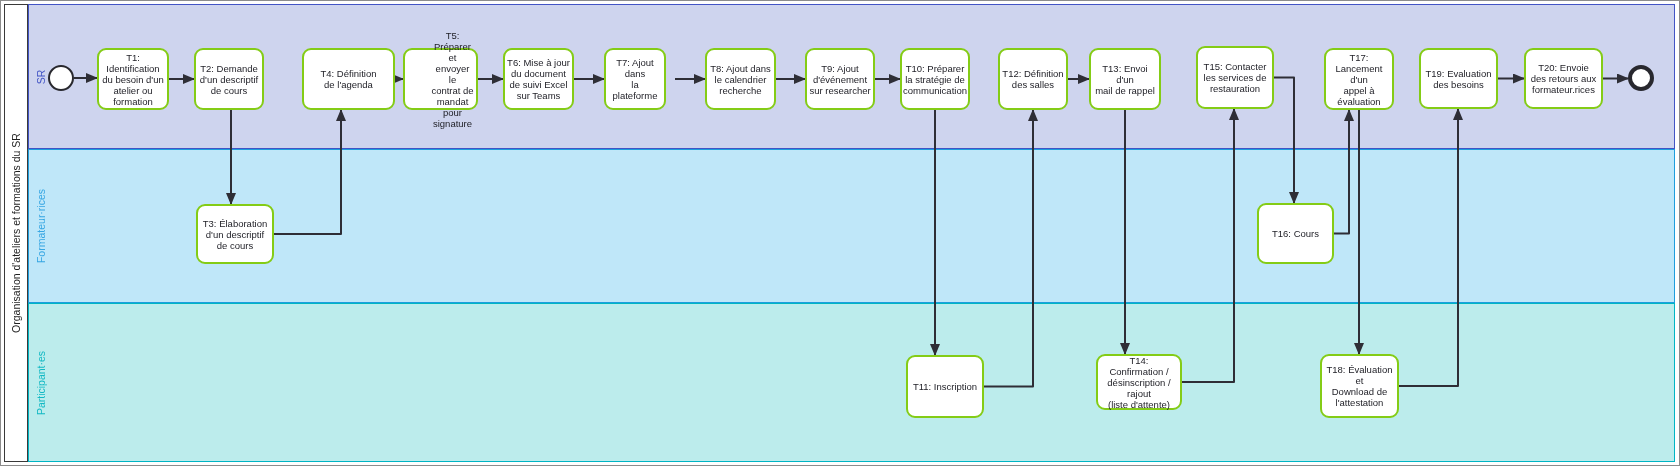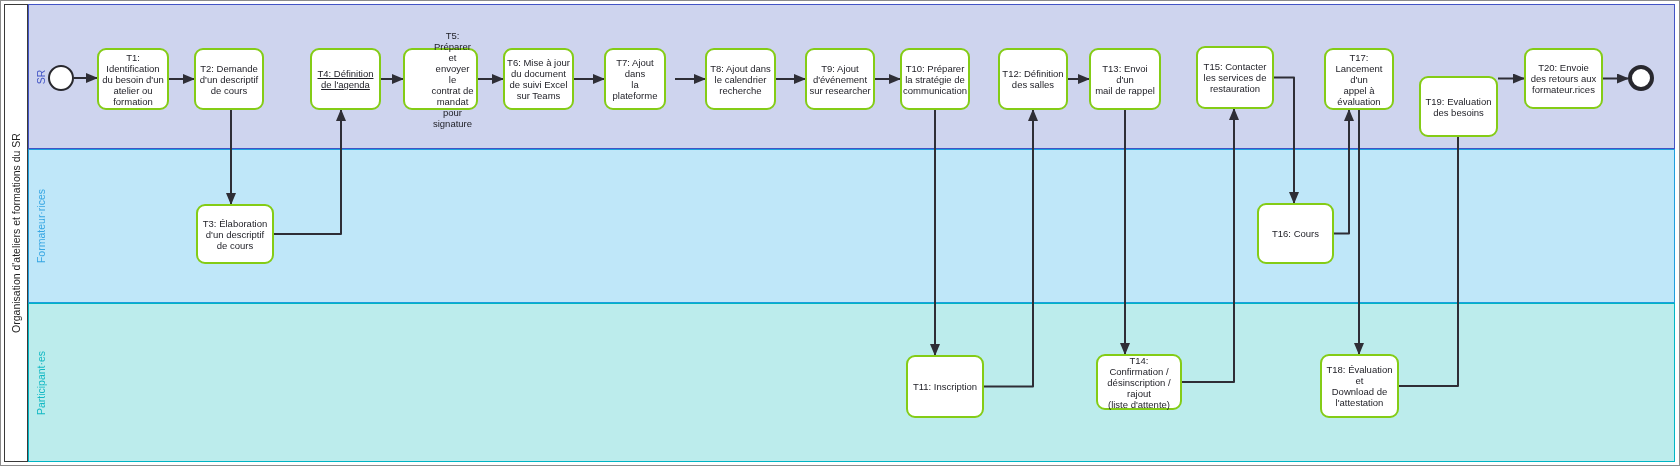--- a/index.html
+++ b/index.html
@@ -97,21 +97,21 @@
 Identification
 du besoin d'un
 atelier ou
 formation</div>
       <div class="task" style="left: 193px; top: 47px; width: 70px; height: 62px;">T2: Demande
 d'un descriptif
 de cours</div>
       <div class="task" style="left: 195px; top: 203px; width: 78px; height: 60px;">T3: Élaboration
 d'un descriptif
 de cours</div>
-      <div class="task" style="left: 309px; top: 47px; width: 71px; height: 62px; text-decoration: underline;">T4: Définition
+      <div class="task" style="left: 301px; top: 47px; width: 93px; height: 62px;">T4: Définition
 de l'agenda</div>
       <div class="task" style="left: 402px; top: 47px; width: 75px; height: 62px; padding-left: 26px;">T5: Préparer et
 envoyer le
 contrat de
 mandat pour
 signature</div>
       <div class="task" style="left: 502px; top: 47px; width: 71px; height: 62px;">T6: Mise à jour
 du document
 de suivi Excel
 sur Teams</div>
@@ -141,19 +141,19 @@
 restauration</div>
       <div class="task" style="left: 1256px; top: 202px; width: 77px; height: 61px;">T16: Cours</div>
       <div class="task" style="left: 1323px; top: 47px; width: 70px; height: 62px;">T17:
 Lancement d'un
 appel à
 évaluation</div>
       <div class="task" style="left: 1319px; top: 353px; width: 79px; height: 64px;">T18: Évaluation
 et
 Download de
 l'attestation</div>
-      <div class="task" style="left: 1418px; top: 47px; width: 79px; height: 61px; margin-top: 28px;">T19: Evaluation
+      <div class="task" style="left: 1418px; top: 47px; width: 79px; height: 61px;">T19: Evaluation
 des besoins</div>
       <div class="task" style="left: 1523px; top: 47px; width: 79px; height: 61px;">T20: Envoie
 des retours aux
 formateur.rices</div>
     </div>
 </div>
 
 </body></html>

